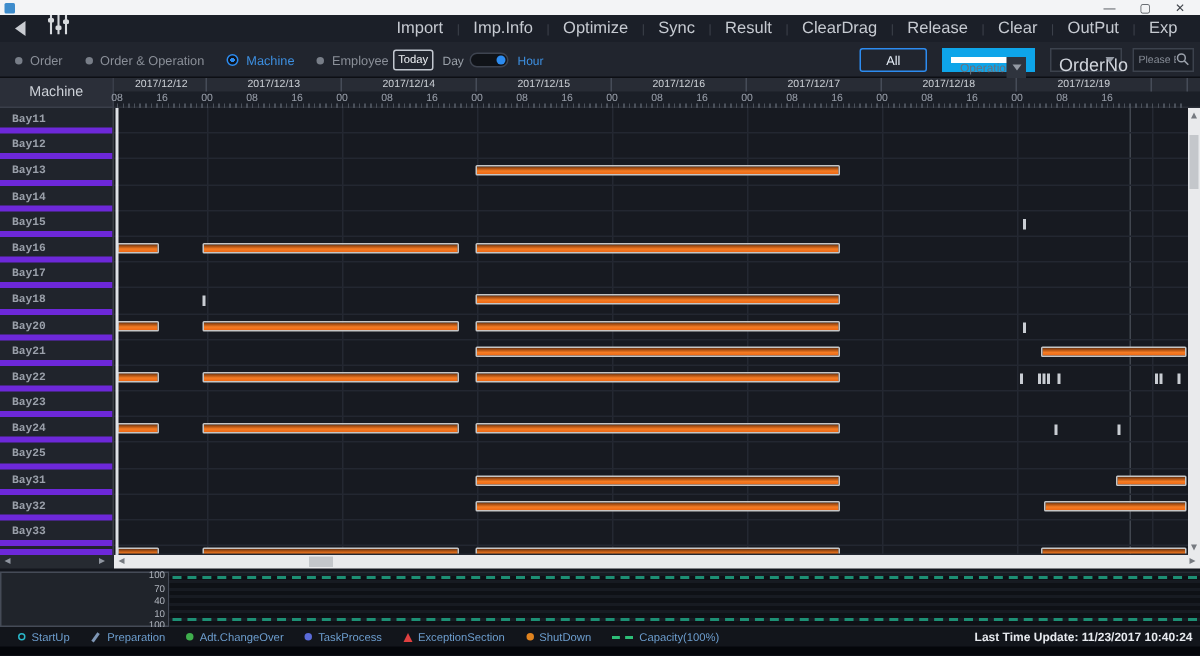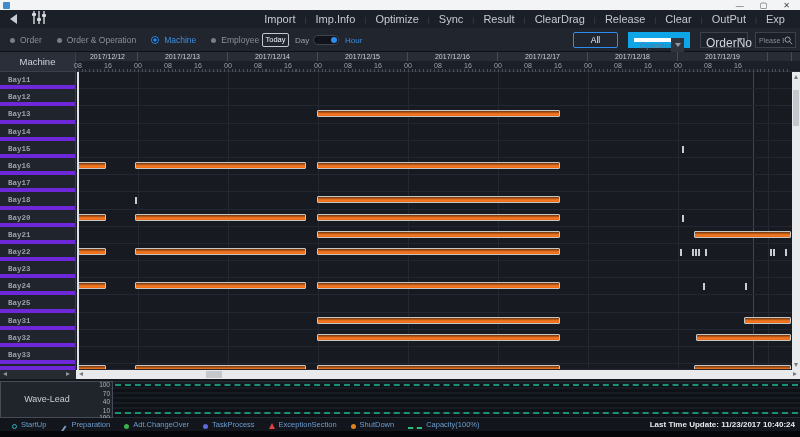--- a/index.html
+++ b/index.html
@@ -123,21 +123,21 @@
   .waveaxis{position:absolute;right:2px;top:0;width:18px;height:35px;}
   .wylabel{position:absolute;right:0;font-size:6.5px;color:#aeb3bc;transform:translateY(-50%);}
   .waveplot{position:absolute;left:113px;top:381px;width:687px;height:37px;background:#0e1116;
       border-top:1px solid #262b33;border-bottom:1px solid #262b33;
       background-image:repeating-linear-gradient(180deg,#171b22 0 2px,#0e1116 2px 5px);}
   .wdash{position:absolute;left:2px;right:2px;border-top:2px dashed #1d8f74;}
 
   
   .legendrow{position:absolute;left:0;top:418px;width:800px;height:13px;background:#12151b;
              display:flex;align-items:center;}
-  .litem{display:flex;align-items:flex-end;gap:4px;margin-left:14px;}
+  .litem{display:flex;align-items:center;gap:4px;margin-left:14px;}
   .litem:first-child{margin-left:12px;}
   .ltext2{font-size:7.5px;color:#6d9ecf;}
   .lic{display:inline-block;}
   .lic.circle{width:5px;height:5px;border-radius:50%;border:1px solid currentColor;}
   .lic.dot{width:5px;height:5px;border-radius:50%;}
   .lic.slash{width:7px;height:1.5px;transform:rotate(-55deg);}
   .lic.triangle{width:0;height:0;border-left:3.5px solid transparent;
                 border-right:3.5px solid transparent;border-bottom:6px solid;}
   .lic.dashes{width:14px;height:0;border-top:2px dashed;}
   .status{margin-left:auto;margin-right:5px;font-size:8px;font-weight:bold;color:#e6e9ee;}
@@ -450,21 +450,20 @@
     <span class="arr lft"></span>
     <span class="arr rgt"></span>
   </div>
   <div class="hscroll">
     <span class="arr lft"></span>
     <span class="hthumb"></span>
     <span class="arr rgt"></span>
   </div>
 
   <div class="wavebox">
-    <span class="wavetitle">Wave-Lead</span>
     <span class="waveaxis">
         <span class="wylabel" style="top: 2px;">100</span>
         <span class="wylabel" style="top: 10.5px;">70</span>
         <span class="wylabel" style="top: 19px;">40</span>
         <span class="wylabel" style="top: 27.5px;">10</span>
         <span class="wylabel" style="top: 35px;">100</span>
       </span>
   </div>
   <div class="waveplot">
     <span class="wdash" style="top:2px"></span>

